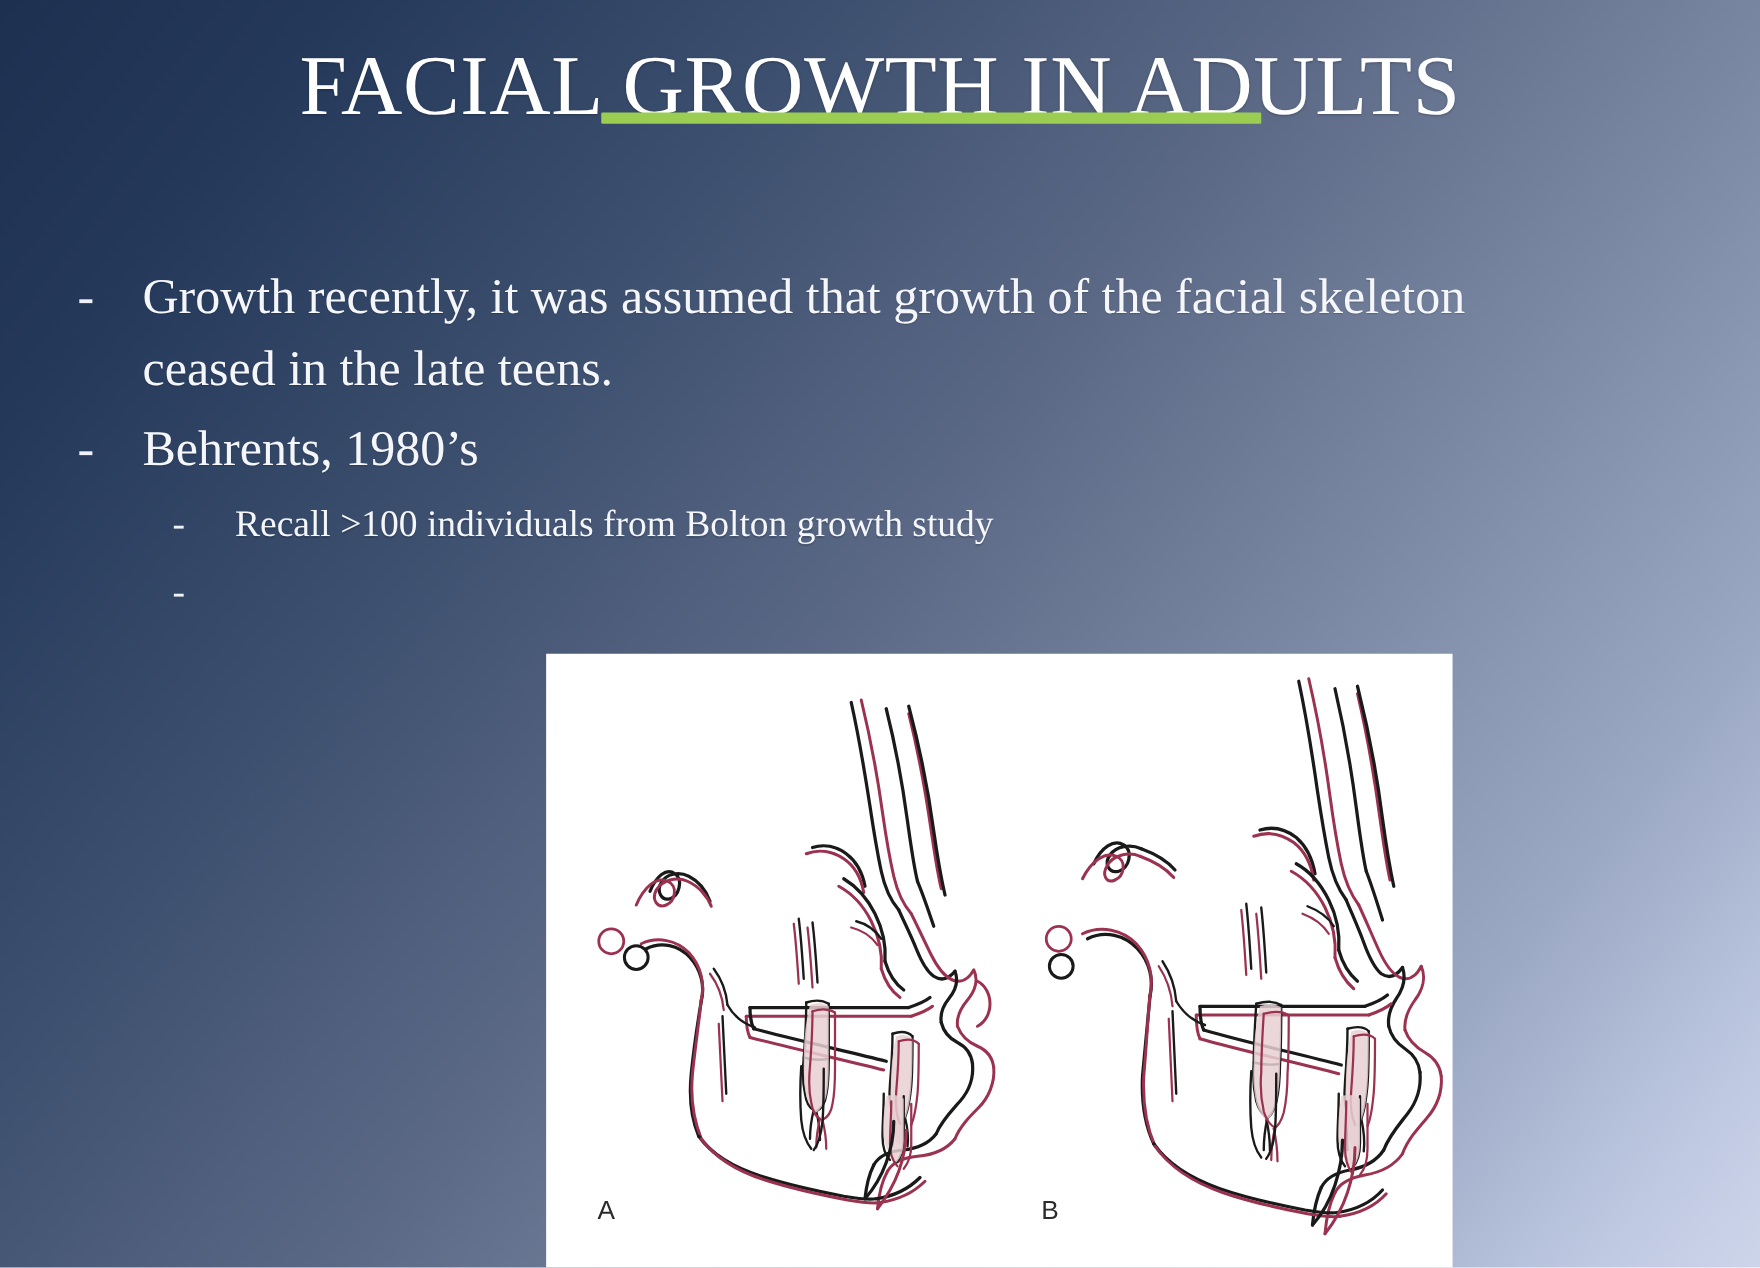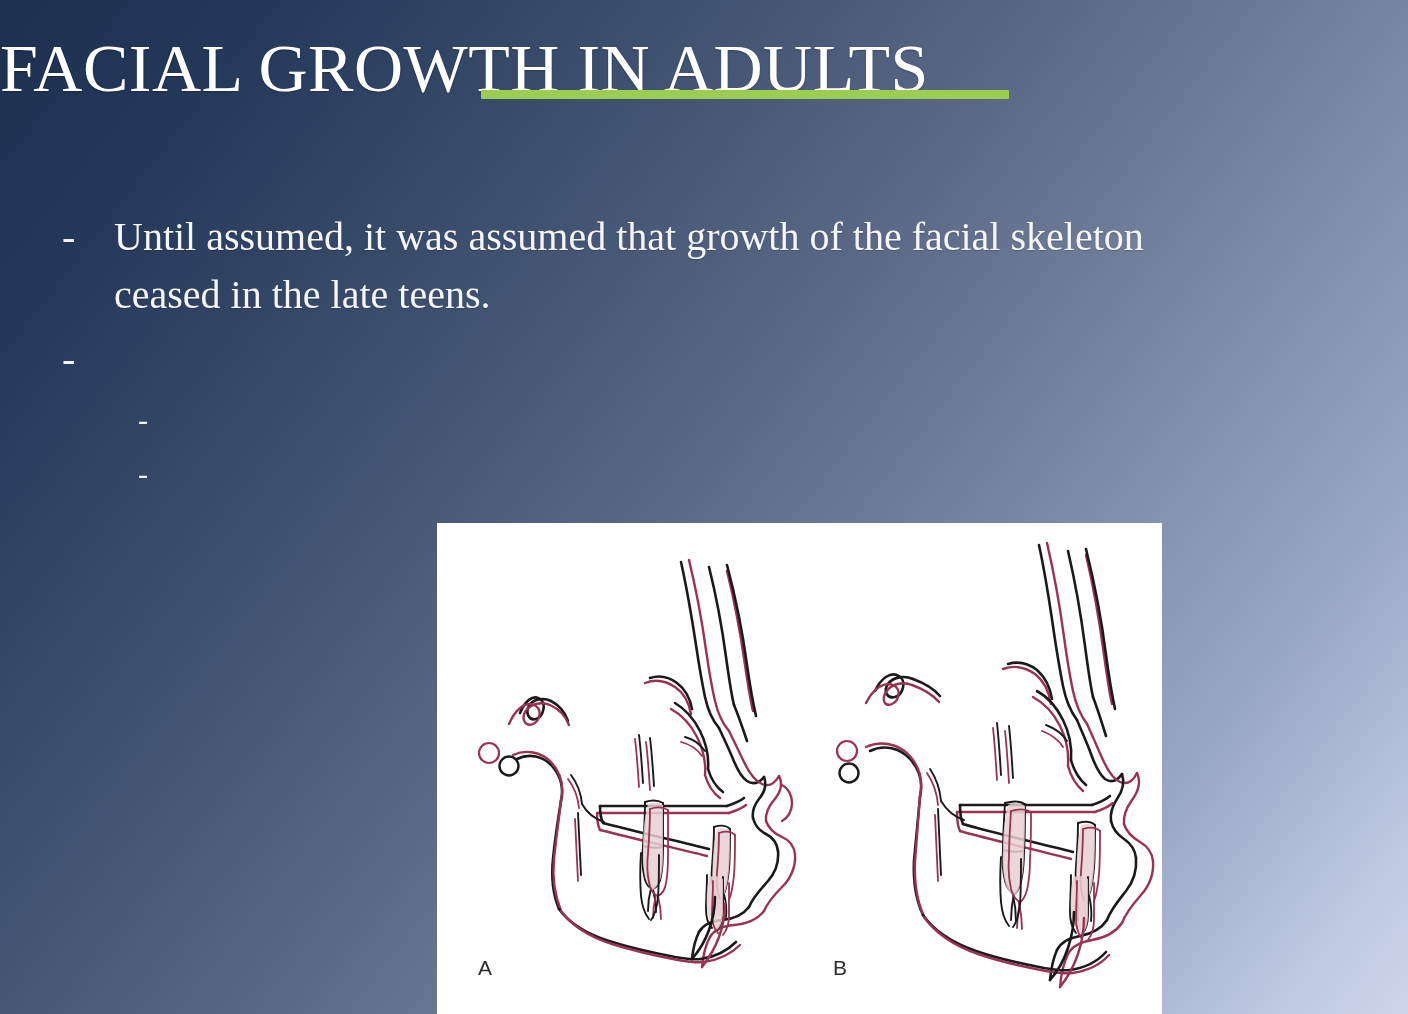--- a/index.html
+++ b/index.html
@@ -28,21 +28,21 @@
         #cdd5ea 100%);
     overflow: hidden;
   }
 
   
   #title-block {
     position: absolute;
     top: 34px;
     left: 0;
     width: 1408px;
-    text-align: left;
+    text-align: center;
   }
   #slide-title {
     font-family: "Liberation Serif", serif;
     font-size: 68px;
     line-height: 1.0;
     color: #ffffff;
     letter-spacing: 0.5px;
     font-weight: 400;
     text-shadow: 0 1px 2px rgba(0,0,0,0.25);
     white-space: nowrap;
@@ -137,29 +137,31 @@
 
   <div id="title-block">
     <div id="slide-title">FACIAL GROWTH IN ADULTS</div>
   </div>
   <div id="title-underline"></div>
 
   <div id="body">
 
     <div class="bullet-l1">
       <span class="dash">-</span>
-      <span class="txt">Until assumed, it was assumed that growth of the facial skeleton ceased in the late teens.</span>
+      <span class="txt">Growth recently, it was assumed that growth of the facial skeleton ceased in the late teens.</span>
     </div>
 
     <div class="bullet-l1">
       <span class="dash">-</span>
+      <span class="txt">Behrents, 1980’s</span>
     </div>
 
     <div class="bullet-l2">
       <span class="dash">-</span>
+      <span class="txt">Recall  &gt;100 individuals from Bolton growth study</span>
     </div>
 
     <div class="bullet-l2">
       <span class="dash">-</span>
     </div>
 
   </div>
 
   <div id="figure-panel">
     <svg id="figure-svg" viewBox="0 0 725 491" xmlns="http://www.w3.org/2000/svg">

